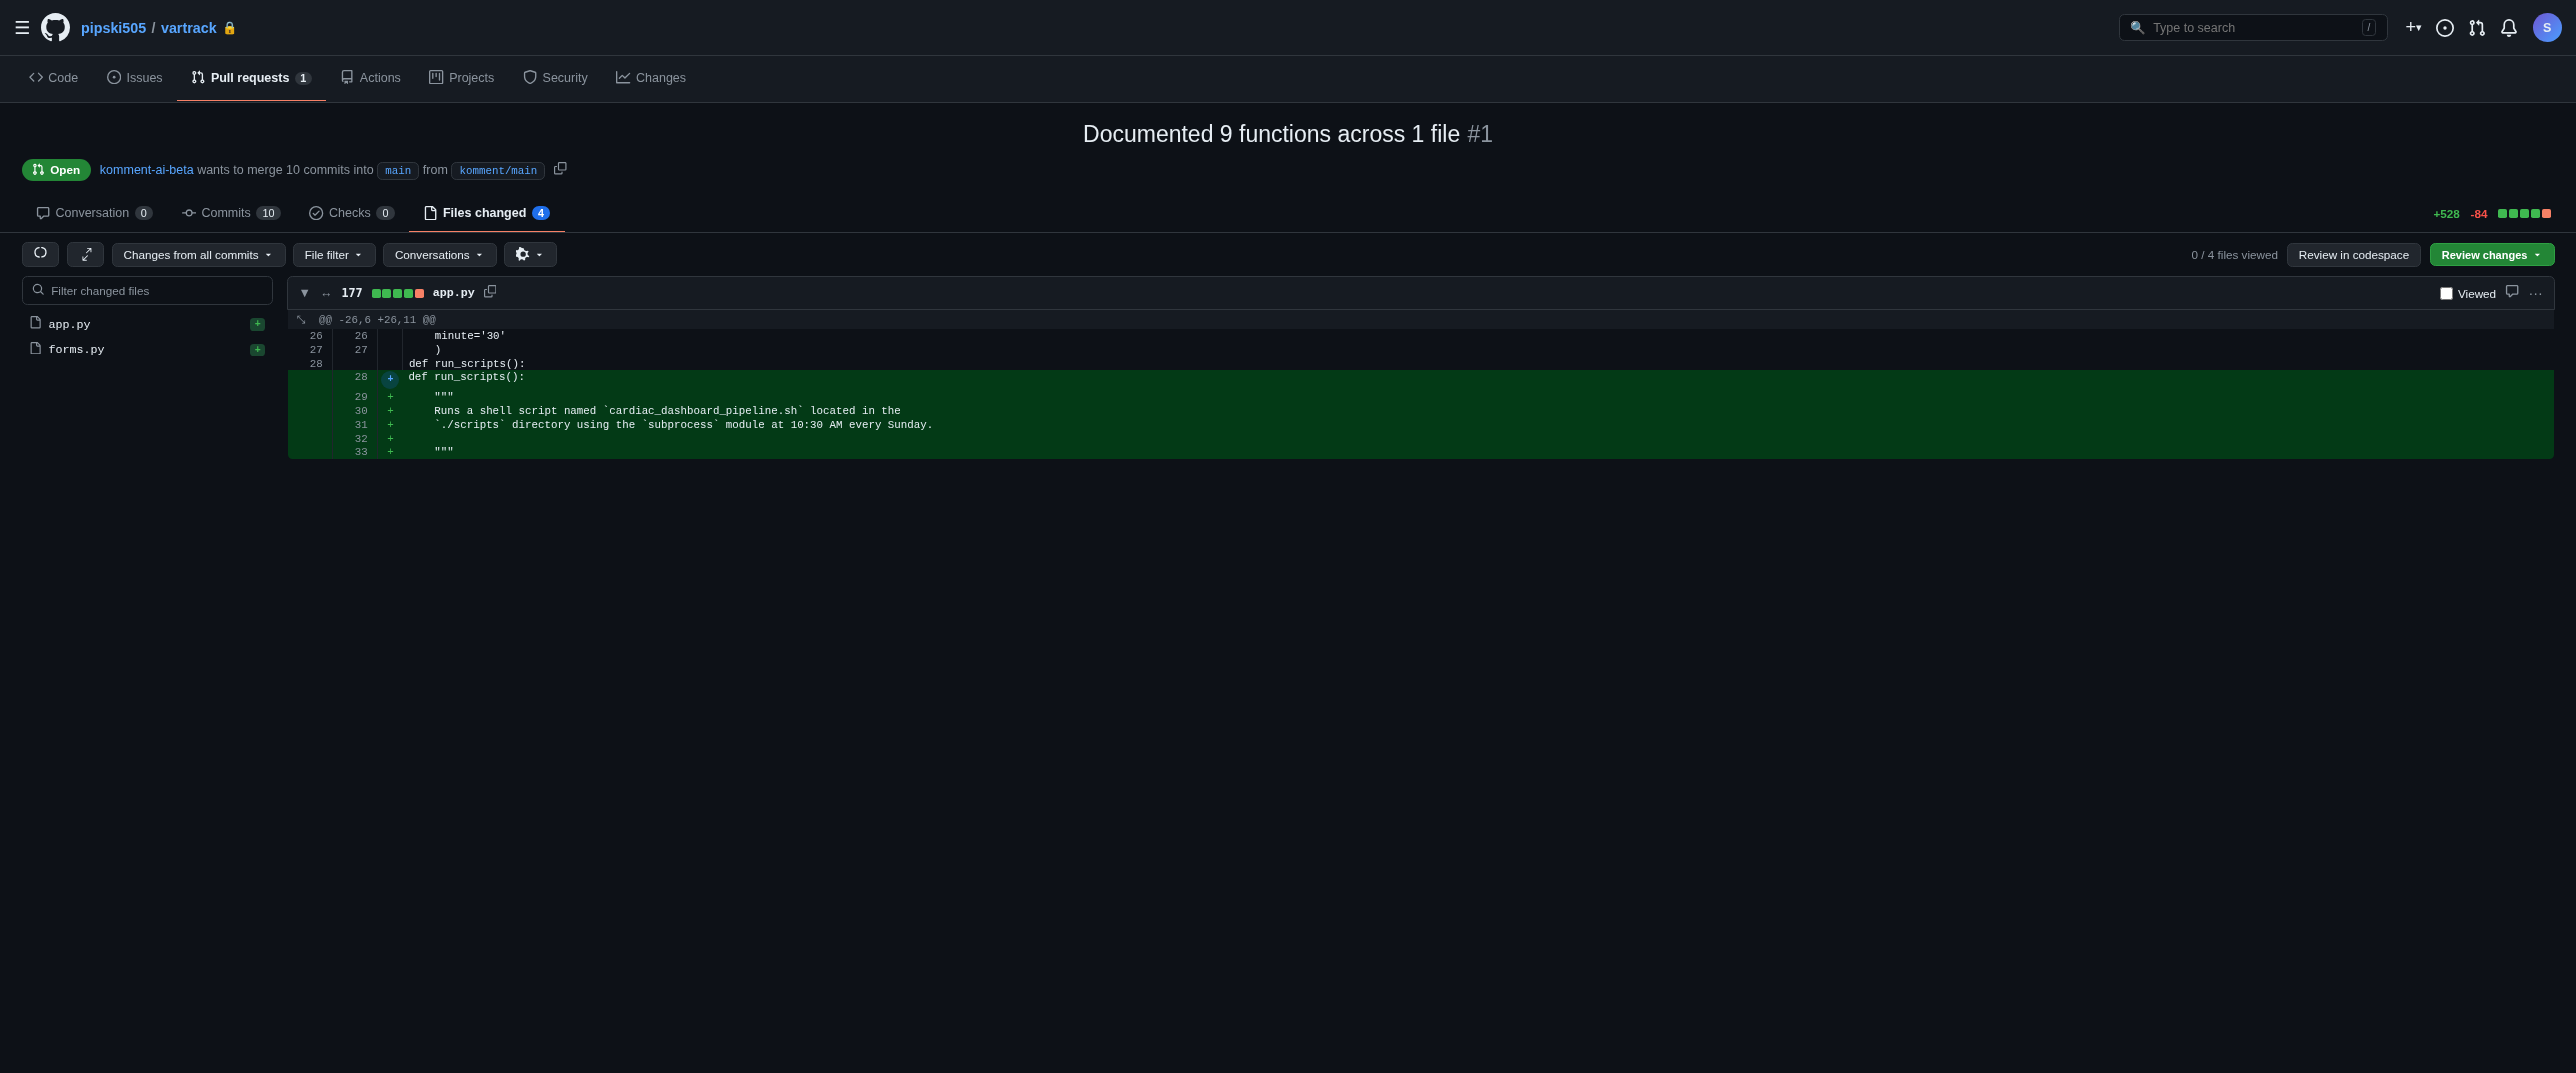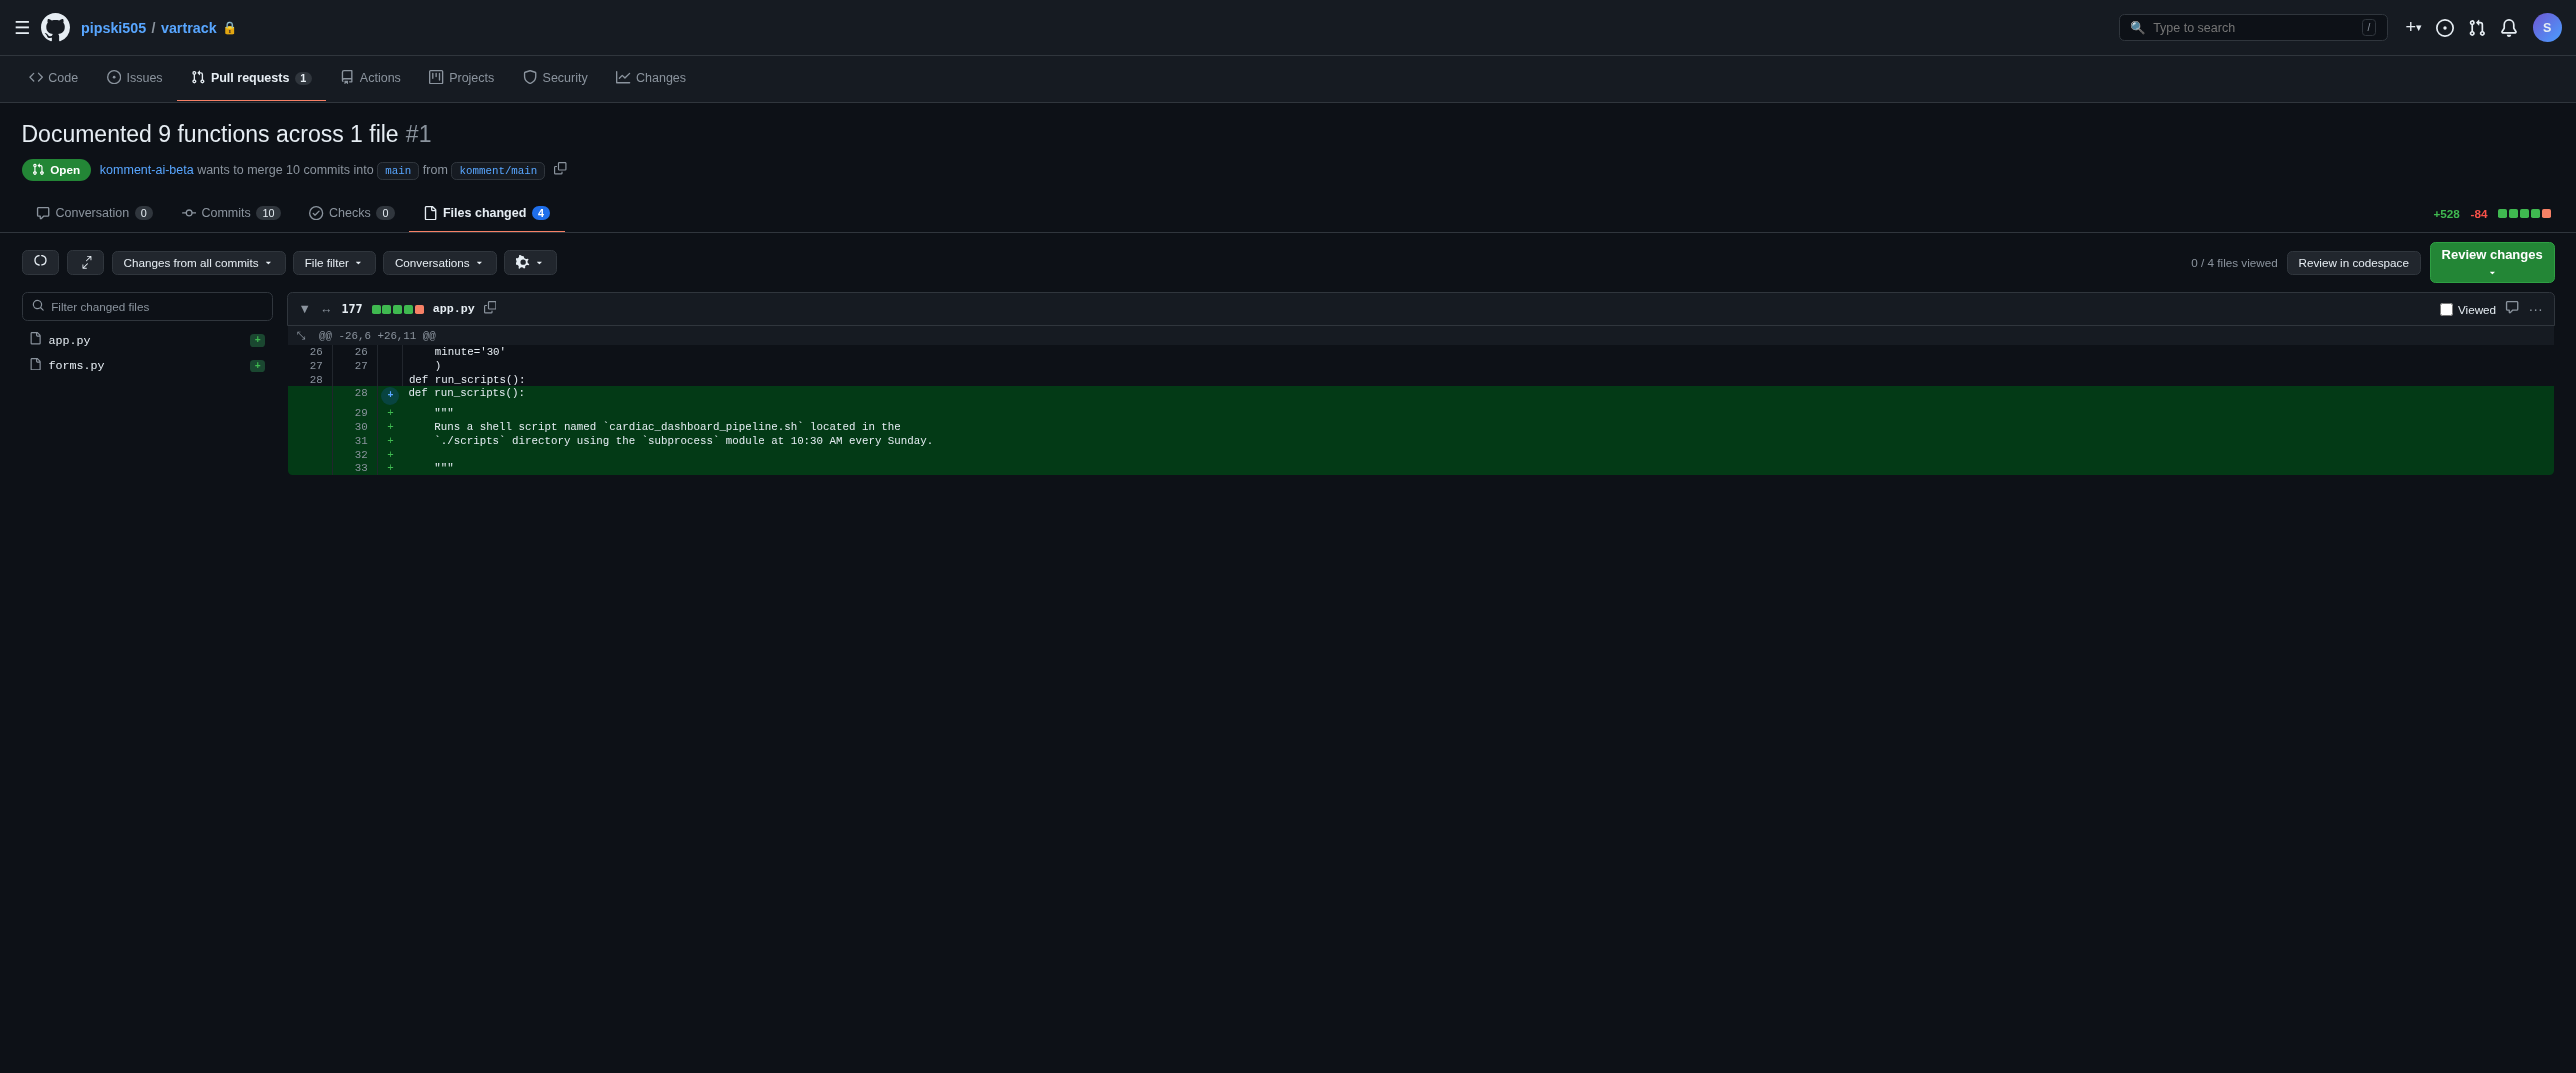--- a/index.html
+++ b/index.html
@@ -150,20 +150,21 @@
     }
     .pr-title {
       font-size: 23px;
       font-weight: 400;
       color: #e6edf3;
       display: flex;
       align-items: center;
       gap: 7.2px;
       flex-wrap: wrap;
       margin-bottom: 10.8px;
+      justify-content: center;
     }
     .pr-number { color: #8b949e; }
     .pr-meta {
       display: flex;
       align-items: center;
       gap: 9px;
       margin-bottom: 0;
       flex-wrap: wrap;
     }
     .pr-status-badge {
@@ -283,28 +284,27 @@
       color: #e6edf3;
       font-size: 11.7px;
       padding: 4.5px 10.8px;
       cursor: pointer;
     }
     .review-changes-btn {
       background: #238636;
       border: 0.9px solid #2ea043;
       border-radius: 5.4px;
       color: #fff;
-      font-size: 13px;
+      font-size: 11px;
       padding: 4.5px 10.8px;
       cursor: pointer;
       display: flex;
       align-items: center;
       gap: 4.5px;
       font-weight: 600;
-      flex-direction: column;
     }
 
     
     .main-content {
       display: flex;
       padding: 0 21.5px 21.5px;
       gap: 14.3px;
       background: #0d1117;
     }
 

